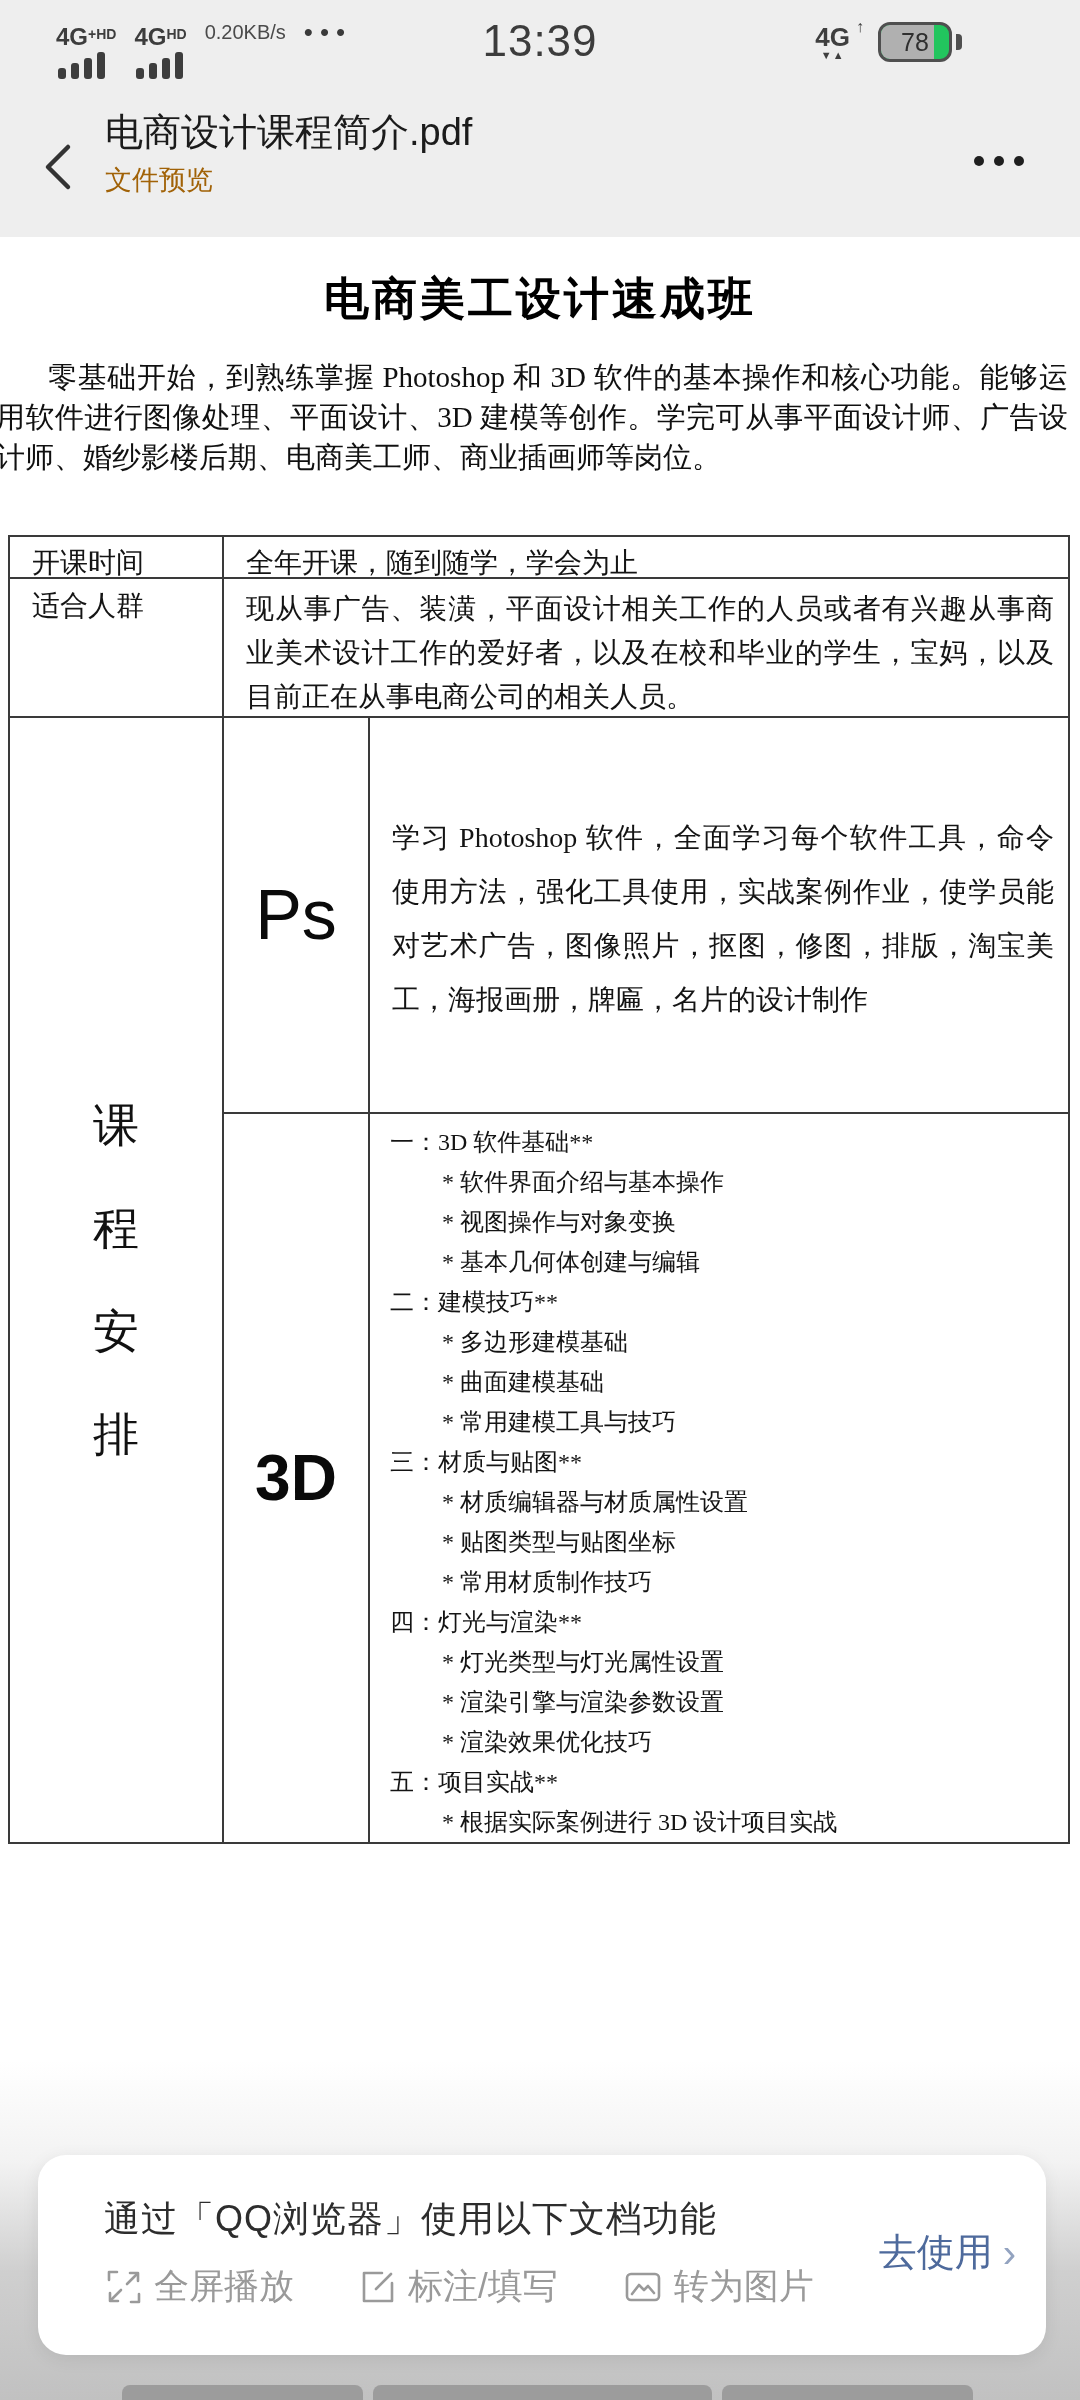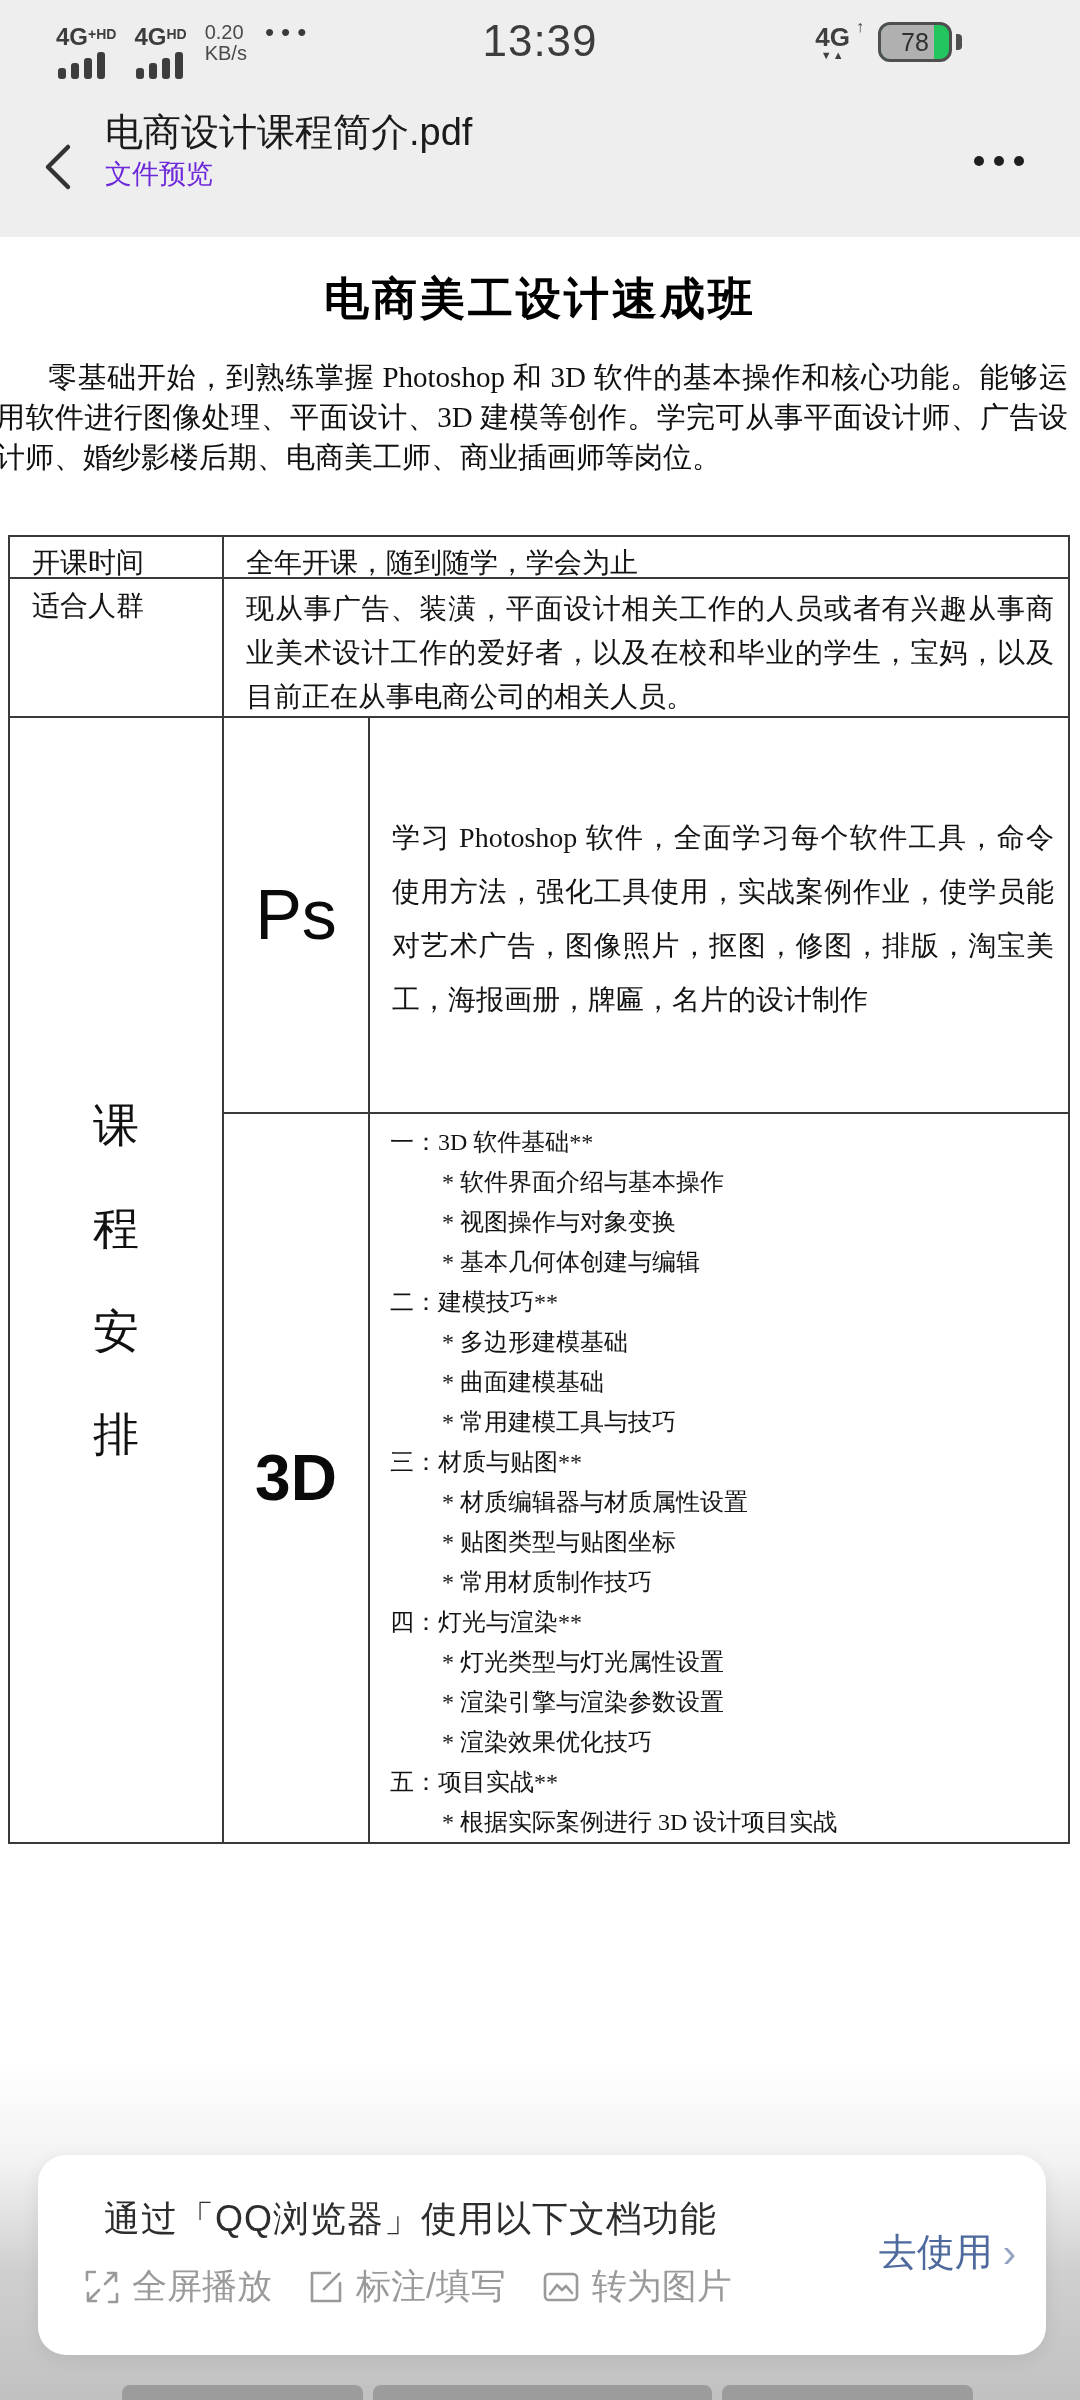--- a/index.html
+++ b/index.html
@@ -12,37 +12,37 @@
   
   .chrome { position:absolute; left:0; top:0; width:1080px; height:237px; background:#eeeeee; }
   .status-bar { position:absolute; left:0; top:0; width:1080px; height:90px; }
   .sb-left { position:absolute; left:56px; top:22px; display:flex; align-items:flex-start; gap:18px; }
   .sim { display:flex; flex-direction:column; align-items:flex-start; }
   .sim-label { font-size:24px; font-weight:700; color:#3d3d3d; line-height:24px; letter-spacing:0; }
   .sim-label sup { font-size:14px; font-weight:800; vertical-align:6px; }
   .bars { display:flex; align-items:flex-end; gap:5px; height:28px; margin-top:2px; margin-left:2px; }
   .bars span { display:block; width:8px; background:#3d3d3d; border-radius:3px; }
   .b1{height:11px;} .b2{height:16px;} .b3{height:21px;} .b4{height:27px;}
-  .speed { display:flex; flex-direction:column; color:#4a4a4a; font-size:20px; line-height:21px; padding-bottom:1px; }
+  .speed { display:flex; flex-direction:row; color:#4a4a4a; font-size:20px; line-height:21px; padding-bottom:1px; }
   .sb-dots { color:#3a3a3a; font-size:26px; letter-spacing:7px; line-height:20px; padding-bottom:6px; }
   .sb-time { position:absolute; left:0; right:0; top:16px; text-align:center; font-size:44px; color:#3c3c3c; letter-spacing:1px; }
   .sb-right { position:absolute; right:118px; top:22px; display:flex; align-items:center; gap:16px; }
   .net { position:relative; padding-right:12px; }
   .net-4g { font-size:26px; font-weight:700; color:#3f3f3f; line-height:26px; }
   .net-up { position:absolute; right:-2px; top:-6px; font-size:16px; color:#3f3f3f; }
   .net-arrows { font-size:11px; color:#3f3f3f; letter-spacing:1px; line-height:11px; text-align:center; }
   .battery { position:relative; width:74px; height:40px; border:3px solid #4f4f4f; border-radius:12px; background:#22c55e; overflow:hidden; }
   .battery-fill { position:absolute; left:0; top:0; bottom:0; background:#b0b0b0; }
   .battery-num { position:absolute; inset:0; display:flex; align-items:center; justify-content:center; font-size:25px; color:#2f2f2f; }
   .battery-cap { width:6px; height:16px; background:#4f4f4f; border-radius:0 4px 4px 0; margin-left:-12px; }
   .header { position:absolute; left:0; top:90px; width:1080px; height:147px; }
   .back { position:absolute; left:40px; top:52px; width:34px; height:50px; }
   .hdr-text { position:absolute; left:105px; top:18px; }
   .hdr-title { font-size:38px; color:#1b1b1b; line-height:48px; }
-  .hdr-sub { font-size:27px; color:#6d28d9; line-height:36px; }
+  .hdr-sub { font-size:27px; color:#a16207; line-height:36px; margin-top:6px; }
   .menu-dots { position:absolute; right:56px; top:66px; display:flex; gap:10px; }
   .menu-dots i { width:10px; height:10px; border-radius:50%; background:#1f1f1f; }
   
   .doc { position:absolute; left:0; top:237px; width:1080px; height:1875px; background:#fff;
          font-family:"Liberation Serif","DejaVu Serif",serif; color:#141414; }
   .doc-title { position:absolute; left:0; top:32px; width:1080px; text-align:center;
                font-family:"Liberation Sans","DejaVu Sans",sans-serif;
                font-size:45px; font-weight:700; letter-spacing:3px; color:#000; }
   .intro { position:absolute; left:-4px; top:120px; width:1072px; font-size:29px; line-height:40px;
            text-align:justify; text-indent:52px; color:#101010; }
@@ -71,21 +71,21 @@
   .outline li.lv-s { padding-left:52px; }
   
   .scrim { position:absolute; left:0; top:2060px; width:1080px; height:340px;
            background:linear-gradient(180deg, rgba(198,198,198,0) 0%, rgba(198,198,198,0.22) 30%, rgba(194,194,194,0.78) 62%, #c1c1c1 100%); }
   .sheet { position:absolute; left:38px; top:2155px; width:1008px; height:200px; background:#ffffff;
            border-radius:28px; box-shadow:0 4px 18px rgba(0,0,0,0.08); }
   .sheet-title { position:absolute; left:66px; top:40px; font-size:36px; color:#2d2d2d; letter-spacing:1px; }
   .sheet-action { position:absolute; right:30px; top:72px; display:flex; align-items:center; gap:10px; cursor:pointer; }
   .sheet-action-label { font-size:38px; color:#4e6a9c; }
   .sheet-action-chevron { font-size:40px; color:#93a3c0; line-height:38px; }
-  .features { position:absolute; left:46px; top:108px; display:flex; align-items:center; gap:36px; }
+  .features { position:absolute; left:68px; top:108px; display:flex; align-items:center; gap:66px; }
   .feature { display:flex; align-items:center; gap:12px; }
   .feature svg { display:block; }
   .feature-label { font-size:35px; color:#9a9a9a; }
   .bottom-keys { position:absolute; left:0; bottom:0; width:1080px; height:15px; }
   .bottom-keys i { position:absolute; bottom:0; height:15px; background:#9c9c9c; border-radius:8px 8px 0 0; }
   .bk1 { left:122px; width:241px; } .bk2 { left:373px; width:339px; } .bk3 { left:722px; width:251px; }
 </style>
 </head>
 <body>
 

